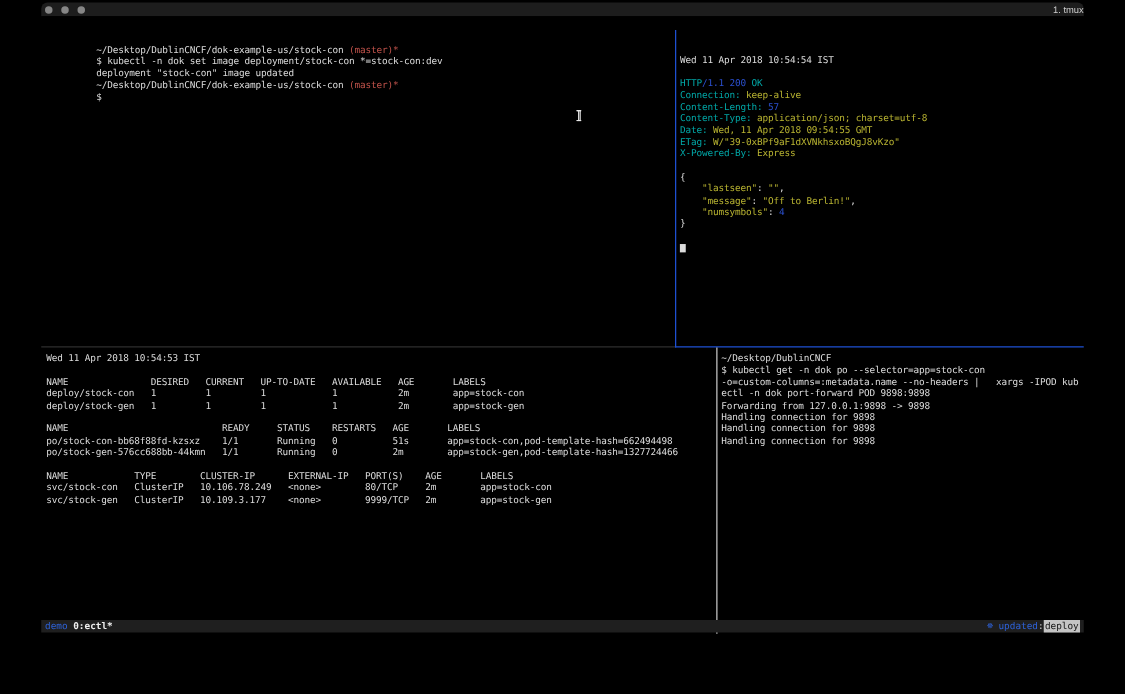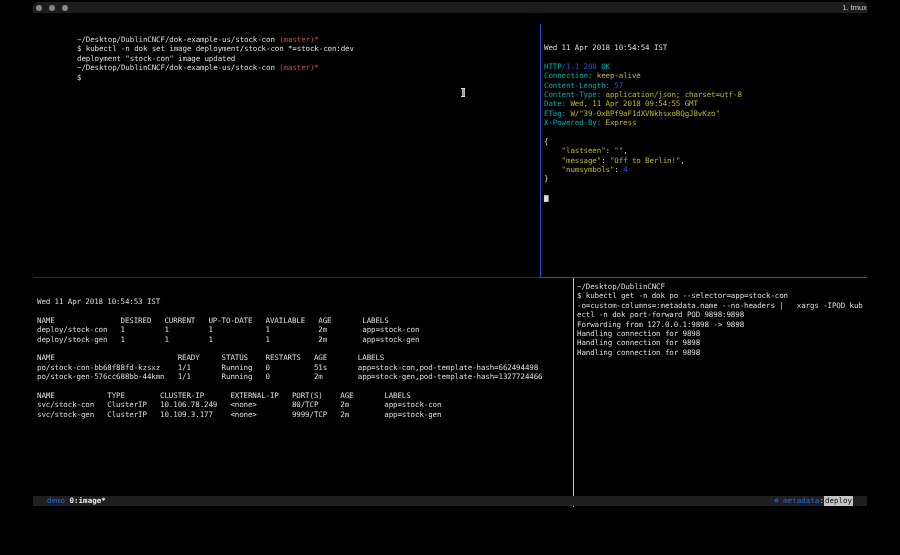--- a/index.html
+++ b/index.html
@@ -10,31 +10,31 @@
             border-radius:5px 5px 0 0;}
   .dots{position:absolute;left:3px;top:2.5px;display:flex;gap:7px;}
   .dot{width:6px;height:6px;border-radius:50%;background:#868686;}
   .title{position:absolute;left:0;right:0;top:1px;text-align:right;color:#cfcfcf;
          font-size:7.5px;font-family:"Liberation Sans",sans-serif;}
   .content{position:absolute;left:0;top:11px;width:834px;height:483px;background:#000;}
   .pane{position:absolute;margin:0;overflow:hidden;font-size:7.5px;letter-spacing:-0.12px;
         white-space:pre;}
   #pane-tl{left:0;top:19px;width:507px;height:253px;padding:3px 0 0 4px;margin-left:40px;}
   #pane-tr{left:508px;top:11px;width:325px;height:253px;padding:3px 0 0 3px;margin-top:16px;}
-  #pane-bl{left:0;top:280px;width:540px;height:229px;padding:4px 0 0 4px;}
+  #pane-bl{left:0;top:265px;width:540px;height:229px;padding:4px 0 0 4px;}
   #pane-br{left:541px;top:265px;width:292px;height:229px;padding:4px 0 0 3px;}
   .tline{height:9.4px;line-height:9.4px;}
   .divider{position:absolute;}
   #div-v-top{left:507px;top:11px;width:1px;height:254px;}
   #div-h-left{left:0;top:264px;width:507px;height:1px;background:#2e2e2e;}
   #div-h-right{left:507px;top:264px;width:327px;height:1px;}
   #div-v-bottom{left:540px;top:265px;width:1px;height:229px;background:#c6c6c6;}
   .statusbar{position:absolute;left:0;top:494px;width:100%;height:10px;background:#1f1f1f;
              display:flex;justify-content:space-between;align-items:center;
-             font-size:7.5px;line-height:10px;padding:0 14px;box-sizing:border-box;}
+             font-size:7.5px;line-height:10px;padding:0 3px;box-sizing:border-box;}
   .sb-left,.sb-right{display:flex;align-items:center;white-space:pre;}
   .sb-window{color:#f0f0f0;font-weight:bold;}
   .sb-namespace{background:#c4c4c4;color:#111;padding:0 1px;}
   .mouse-cursor{position:absolute;left:427px;top:75px;}
 </style>
 </head>
 <body>
 
 <div class="stage">
   <div class="window">
@@ -62,21 +62,21 @@
       <svg class="mouse-cursor" width="6" height="9" viewBox="0 0 6 9">
         <path d="M0.5 0.5 H2.5 V8.5 H0.5 M3.5 0.5 H5.5 V8.5 H3.5" stroke="#e8e8e8" stroke-width="1" fill="none" transform="scale(0.6,1) translate(2,0)"></path>
         <rect x="2.6" y="0" width="1" height="9" fill="#e8e8e8"></rect>
         <rect x="1.2" y="0" width="3.8" height="1" fill="#e8e8e8"></rect>
         <rect x="1.2" y="8" width="3.8" height="1" fill="#e8e8e8"></rect>
       </svg>
     </div>
 
     <div class="statusbar">
       <span class="sb-left">
-        <span class="sb-session" style="color: rgb(46, 98, 217);">demo</span><span> </span><span class="sb-window">0:image*</span>
+        <span class="sb-session" style="color: rgb(46, 98, 217);">demo</span><span> </span><span class="sb-window">0:ectl*</span>
       </span>
       <span class="sb-right">
-        <span class="sb-k8s" style="color: rgb(46, 98, 217);">☸ </span><span class="sb-context" style="color: rgb(46, 98, 217);">metadata</span><span class="sb-sep" style="color: rgb(207, 207, 207);">:</span><span class="sb-namespace">deploy</span>
+        <span class="sb-k8s" style="color: rgb(46, 98, 217);">☸ </span><span class="sb-context" style="color: rgb(46, 98, 217);">updated</span><span class="sb-sep" style="color: rgb(207, 207, 207);">:</span><span class="sb-namespace">deploy</span>
       </span>
     </div>
 
   </div>
 </div>
 
 </body></html>

